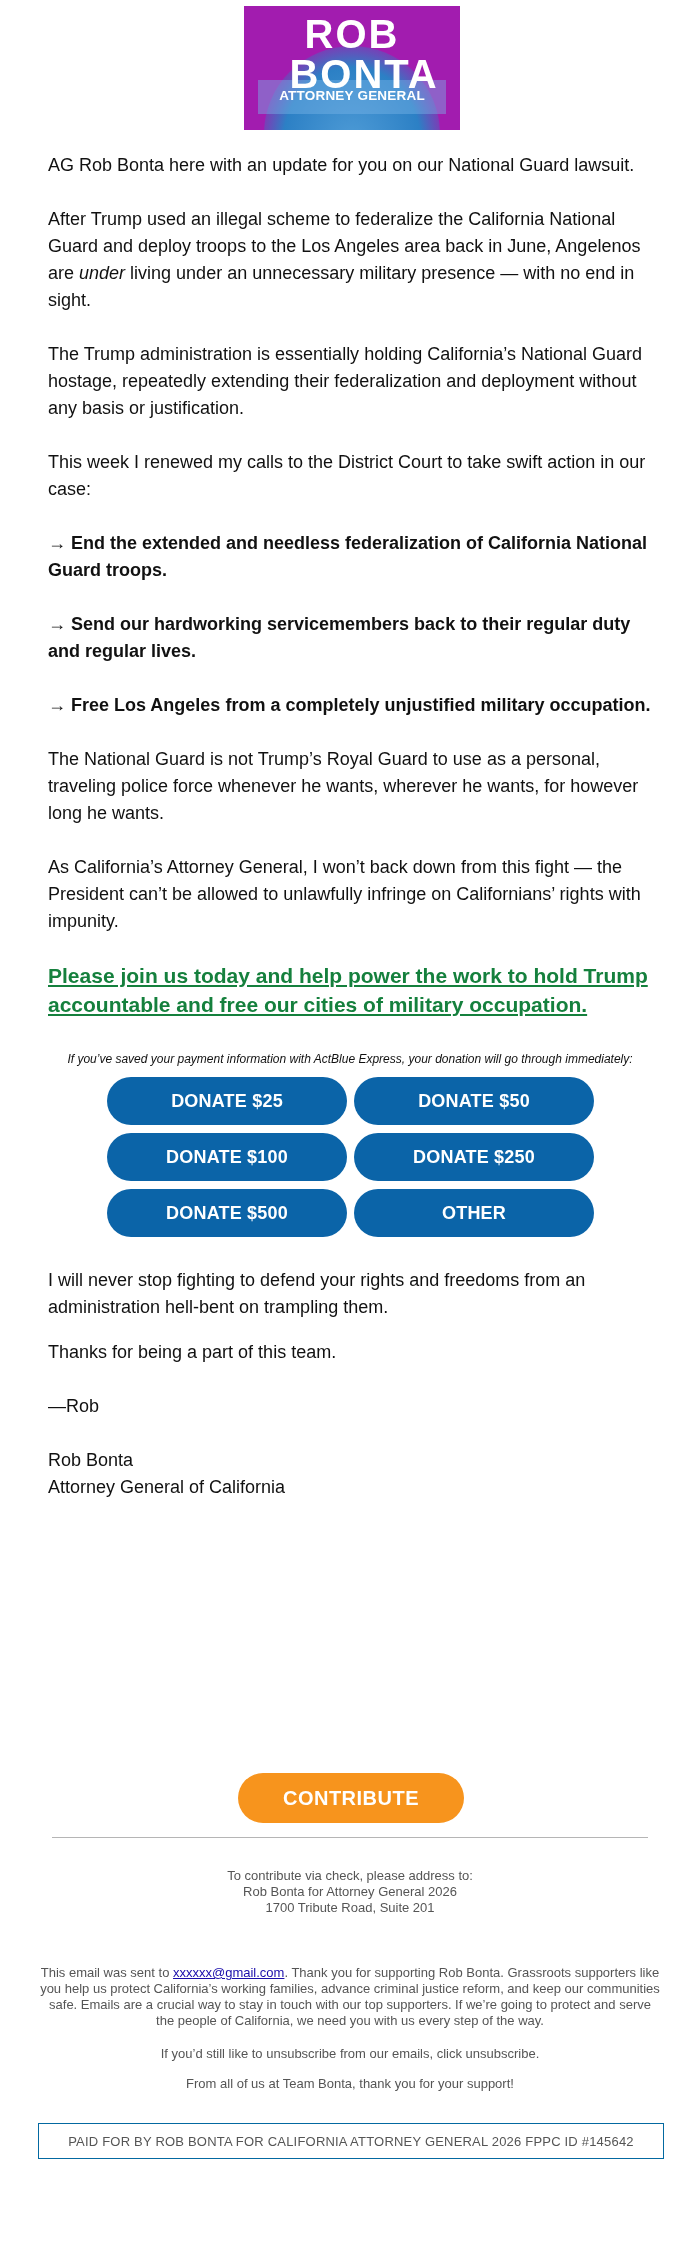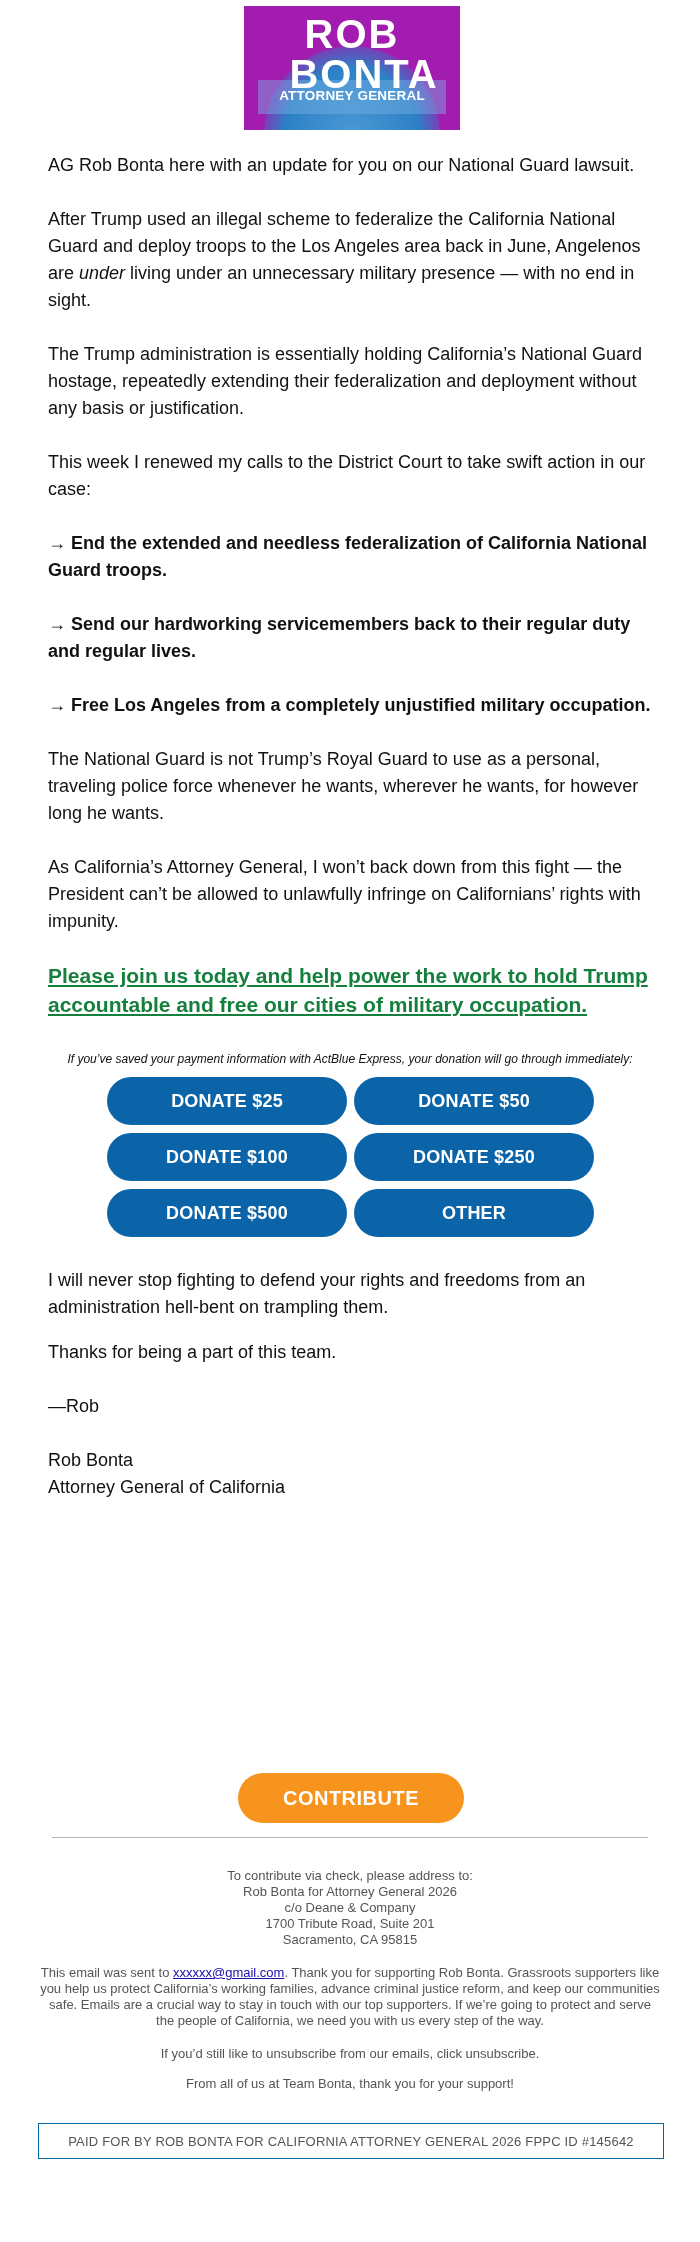--- a/index.html
+++ b/index.html
@@ -67,23 +67,21 @@
 <p class="p" style="top:1447px;">Rob Bonta</p>
 <p class="p" style="top:1474px;">Attorney General of California</p>
 
 <div class="contribute">CONTRIBUTE</div>
 
 <div class="rule"></div>
 
 <div class="foot" style="top:1868px;">
   <div>To contribute via check, please address to:</div>
   <div>Rob Bonta for Attorney General 2026</div>
-  <div>c/o Deane &amp; Company</div>
   <div>1700 Tribute Road, Suite 201</div>
-  <div>Sacramento, CA 95815</div>
 </div>
 
 <div class="foot" style="top:1965px;"><span>This email was sent to </span><a>xxxxxx@gmail.com</a><span>. Thank you for supporting Rob Bonta. Grassroots supporters like you help us protect California’s working families, advance criminal justice reform, and keep our communities safe. Emails are a crucial way to stay in touch with our top supporters. If we’re going to protect and serve the people of California, we need you with us every step of the way.</span></div>
 
 <div class="foot" style="top:2046px;">If you’d still like to unsubscribe from our emails, click unsubscribe.</div>
 
 <div class="foot" style="top:2076px;">From all of us at Team Bonta, thank you for your support!</div>
 
 <div class="paid">PAID FOR BY ROB BONTA FOR CALIFORNIA ATTORNEY GENERAL 2026 FPPC ID #145642</div>
 

